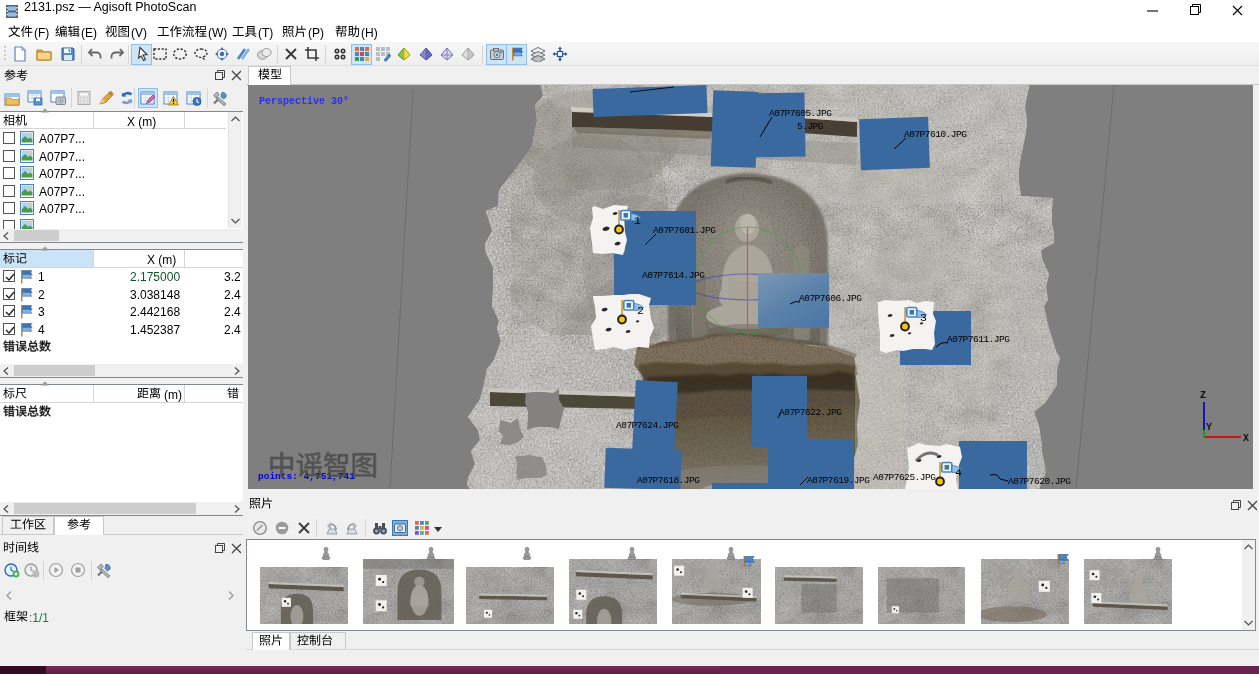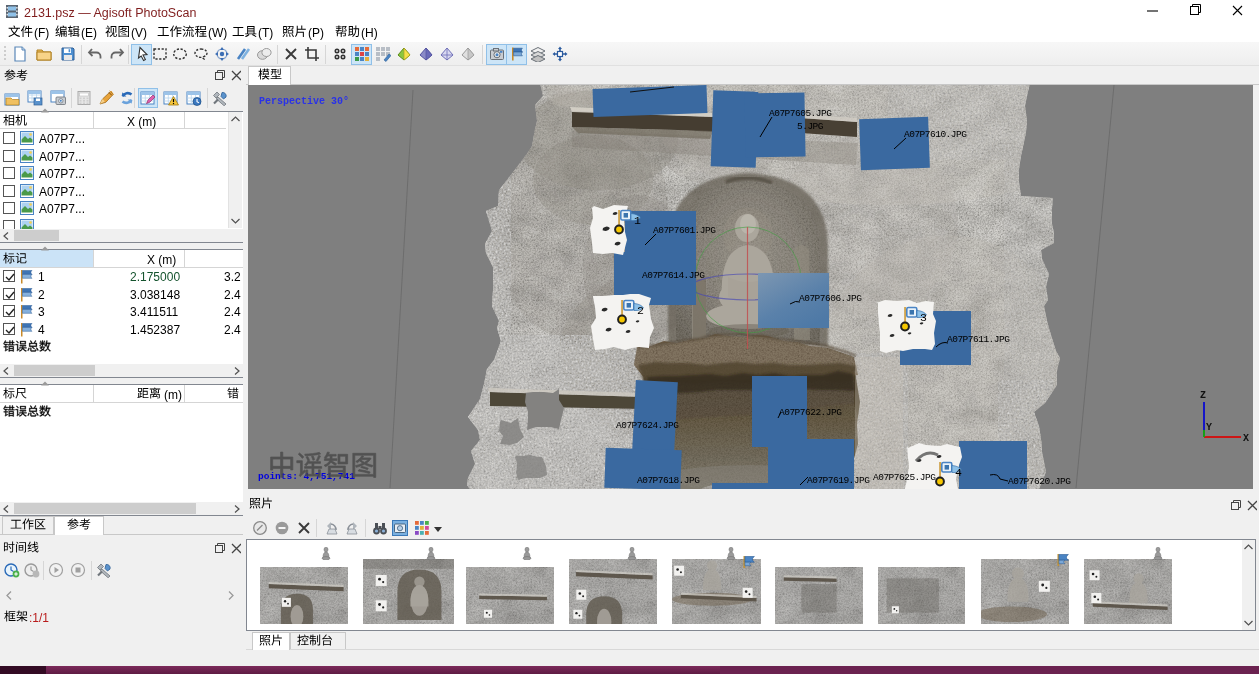--- a/index.html
+++ b/index.html
@@ -62,21 +62,21 @@
       </g>
       <g fill="#fff">
         <rect x="1.6" y="3" width="1.2" height="1.6"></rect>
         <rect x="1.6" y="6.4" width="1.2" height="1.6"></rect>
         <rect x="1.6" y="9.8" width="1.2" height="1.6"></rect>
         <rect x="11.3" y="3" width="1.2" height="1.6"></rect>
         <rect x="11.3" y="6.4" width="1.2" height="1.6"></rect>
         <rect x="11.3" y="9.8" width="1.2" height="1.6"></rect>
       </g>
     </svg>
-    <div style="position:absolute;left:24px;top:6px;font:normal 12.5px 'Liberation Sans',sans-serif;color:#7f1d1d;white-space:pre;letter-spacing:0px">2131.psz — Agisoft PhotoScan</div>
+    <div style="position:absolute;left:24px;top:0;font:normal 12.5px 'Liberation Sans',sans-serif;color:#000000;white-space:pre;letter-spacing:0px">2131.psz — Agisoft PhotoScan</div>
     <svg style="position:absolute;left:1140px;top:0" width="110" height="22">
       <path d="M7 11h11" stroke="#000" stroke-width="1.1"></path>
       <g fill="none" stroke="#000">
         <rect x="50.5" y="6.5" width="8" height="8"></rect>
         <path d="M52.5 6.5v-2h8v8h-2"></path>
       </g>
       <path d="M93 6l9 9M102 6l-9 9" stroke="#000" stroke-width="1.1"></path>
     </svg>
     <div style="position:absolute;left:0;top:22px;width:1259px;height:20px;background:#ffffff"></div>
     <svg style="position:absolute;left:8px;top:25px;overflow:visible" width="27" height="15">
@@ -501,21 +501,21 @@
     <div style="position:absolute;left:3px;top:305.0px;width:12px;height:12px;background:#fff;border:1px solid #555"></div>
     <svg style="position:absolute;left:5px;top:307.0px" width="10" height="10">
       <path d="M1 5l3 3 5-6" fill="none" stroke="#222" stroke-width="1.4"></path>
     </svg>
     <svg style="position:absolute;left:19px;top:304.0px" width="15" height="15" viewBox="0 0 15 15">
       <rect x="2" y="1" width="1.5" height="13.5" fill="#c88a2a"></rect>
       <path d="M3.5 1.5h9.5c-1.5 1.1-1.5 2.6 0 3.9H3.5z" fill="#3e74b4" stroke="#2a5a94" stroke-width="0.5"></path>
       <path d="M3.5 5.4h9.5c-1.5 1.1-1.5 2.6 0 3.9H3.5z" fill="#85b0dc" stroke="#2a5a94" stroke-width="0.5"></path>
     </svg>
     <div style="position:absolute;left:38px;top:305.0px;font:normal 12px 'Liberation Sans',sans-serif;color:#000;white-space:pre;letter-spacing:0px">3</div>
-    <div style="position:absolute;left:130px;top:305.0px;font:normal 12px 'Liberation Sans',sans-serif;color:#000;white-space:pre;letter-spacing:0px">3.411511</div>
+    <div style="position:absolute;left:130px;top:305.0px;font:normal 12px 'Liberation Sans',sans-serif;color:#000;white-space:pre;letter-spacing:0px">2.442168</div>
     <div style="position:absolute;left:224px;top:305.0px;font:normal 12px 'Liberation Sans',sans-serif;color:#000;white-space:pre;letter-spacing:0px">2.4</div>
     <div style="position:absolute;left:3px;top:322.5px;width:12px;height:12px;background:#fff;border:1px solid #555"></div>
     <svg style="position:absolute;left:5px;top:324.5px" width="10" height="10">
       <path d="M1 5l3 3 5-6" fill="none" stroke="#222" stroke-width="1.4"></path>
     </svg>
     <svg style="position:absolute;left:19px;top:321.5px" width="15" height="15" viewBox="0 0 15 15">
       <rect x="2" y="1" width="1.5" height="13.5" fill="#c88a2a"></rect>
       <path d="M3.5 1.5h9.5c-1.5 1.1-1.5 2.6 0 3.9H3.5z" fill="#3e74b4" stroke="#2a5a94" stroke-width="0.5"></path>
       <path d="M3.5 5.4h9.5c-1.5 1.1-1.5 2.6 0 3.9H3.5z" fill="#85b0dc" stroke="#2a5a94" stroke-width="0.5"></path>
     </svg>
@@ -641,21 +641,21 @@
     </svg>
     <svg style="position:absolute;left:228px;top:591px" width="6" height="9">
       <path d="M1 0.5 5 4.5 1 8.5" fill="none" stroke="#9a9a9a" stroke-width="1.3"></path>
     </svg>
     <svg style="position:absolute;left:4px;top:610px;overflow:visible" width="26" height="15">
       <g fill="#000">
         <use href="#g6846" transform="translate(0.0,10.56) scale(0.01200,-0.01200)"></use>
         <use href="#g67b6" transform="translate(12.0,10.56) scale(0.01200,-0.01200)"></use>
       </g>
     </svg>
-    <div style="position:absolute;left:29px;top:611px;font:normal 12px 'Liberation Sans',sans-serif;color:#b91c1c;white-space:pre;letter-spacing:0px">:1/1</div>
+    <div style="position:absolute;left:29px;top:611px;font:normal 12px 'Liberation Sans',sans-serif;color:#15803d;white-space:pre;letter-spacing:0px">:1/1</div>
     <div style="position:absolute;left:246px;top:66px;width:1013px;height:19px;background:#f0f0f0;border-bottom:1px solid #c8c8c8"></div>
     <div style="position:absolute;left:248px;top:66px;width:43px;height:19px;background:#fff;border:1px solid #c8c8c8;border-bottom:none"></div>
     <svg style="position:absolute;left:258px;top:68px;overflow:visible" width="26" height="15">
       <g fill="#000">
         <use href="#g6a21" transform="translate(0.0,10.56) scale(0.01200,-0.01200)"></use>
         <use href="#g578b" transform="translate(12.0,10.56) scale(0.01200,-0.01200)"></use>
       </g>
     </svg>
     <div style="position:absolute;left:243px;top:85px;width:5px;height:581px;background:#f0f0f0"></div>
     <div style="position:absolute;left:248px;top:85px;width:1005px;height:404px"><svg width="1005" height="404">

